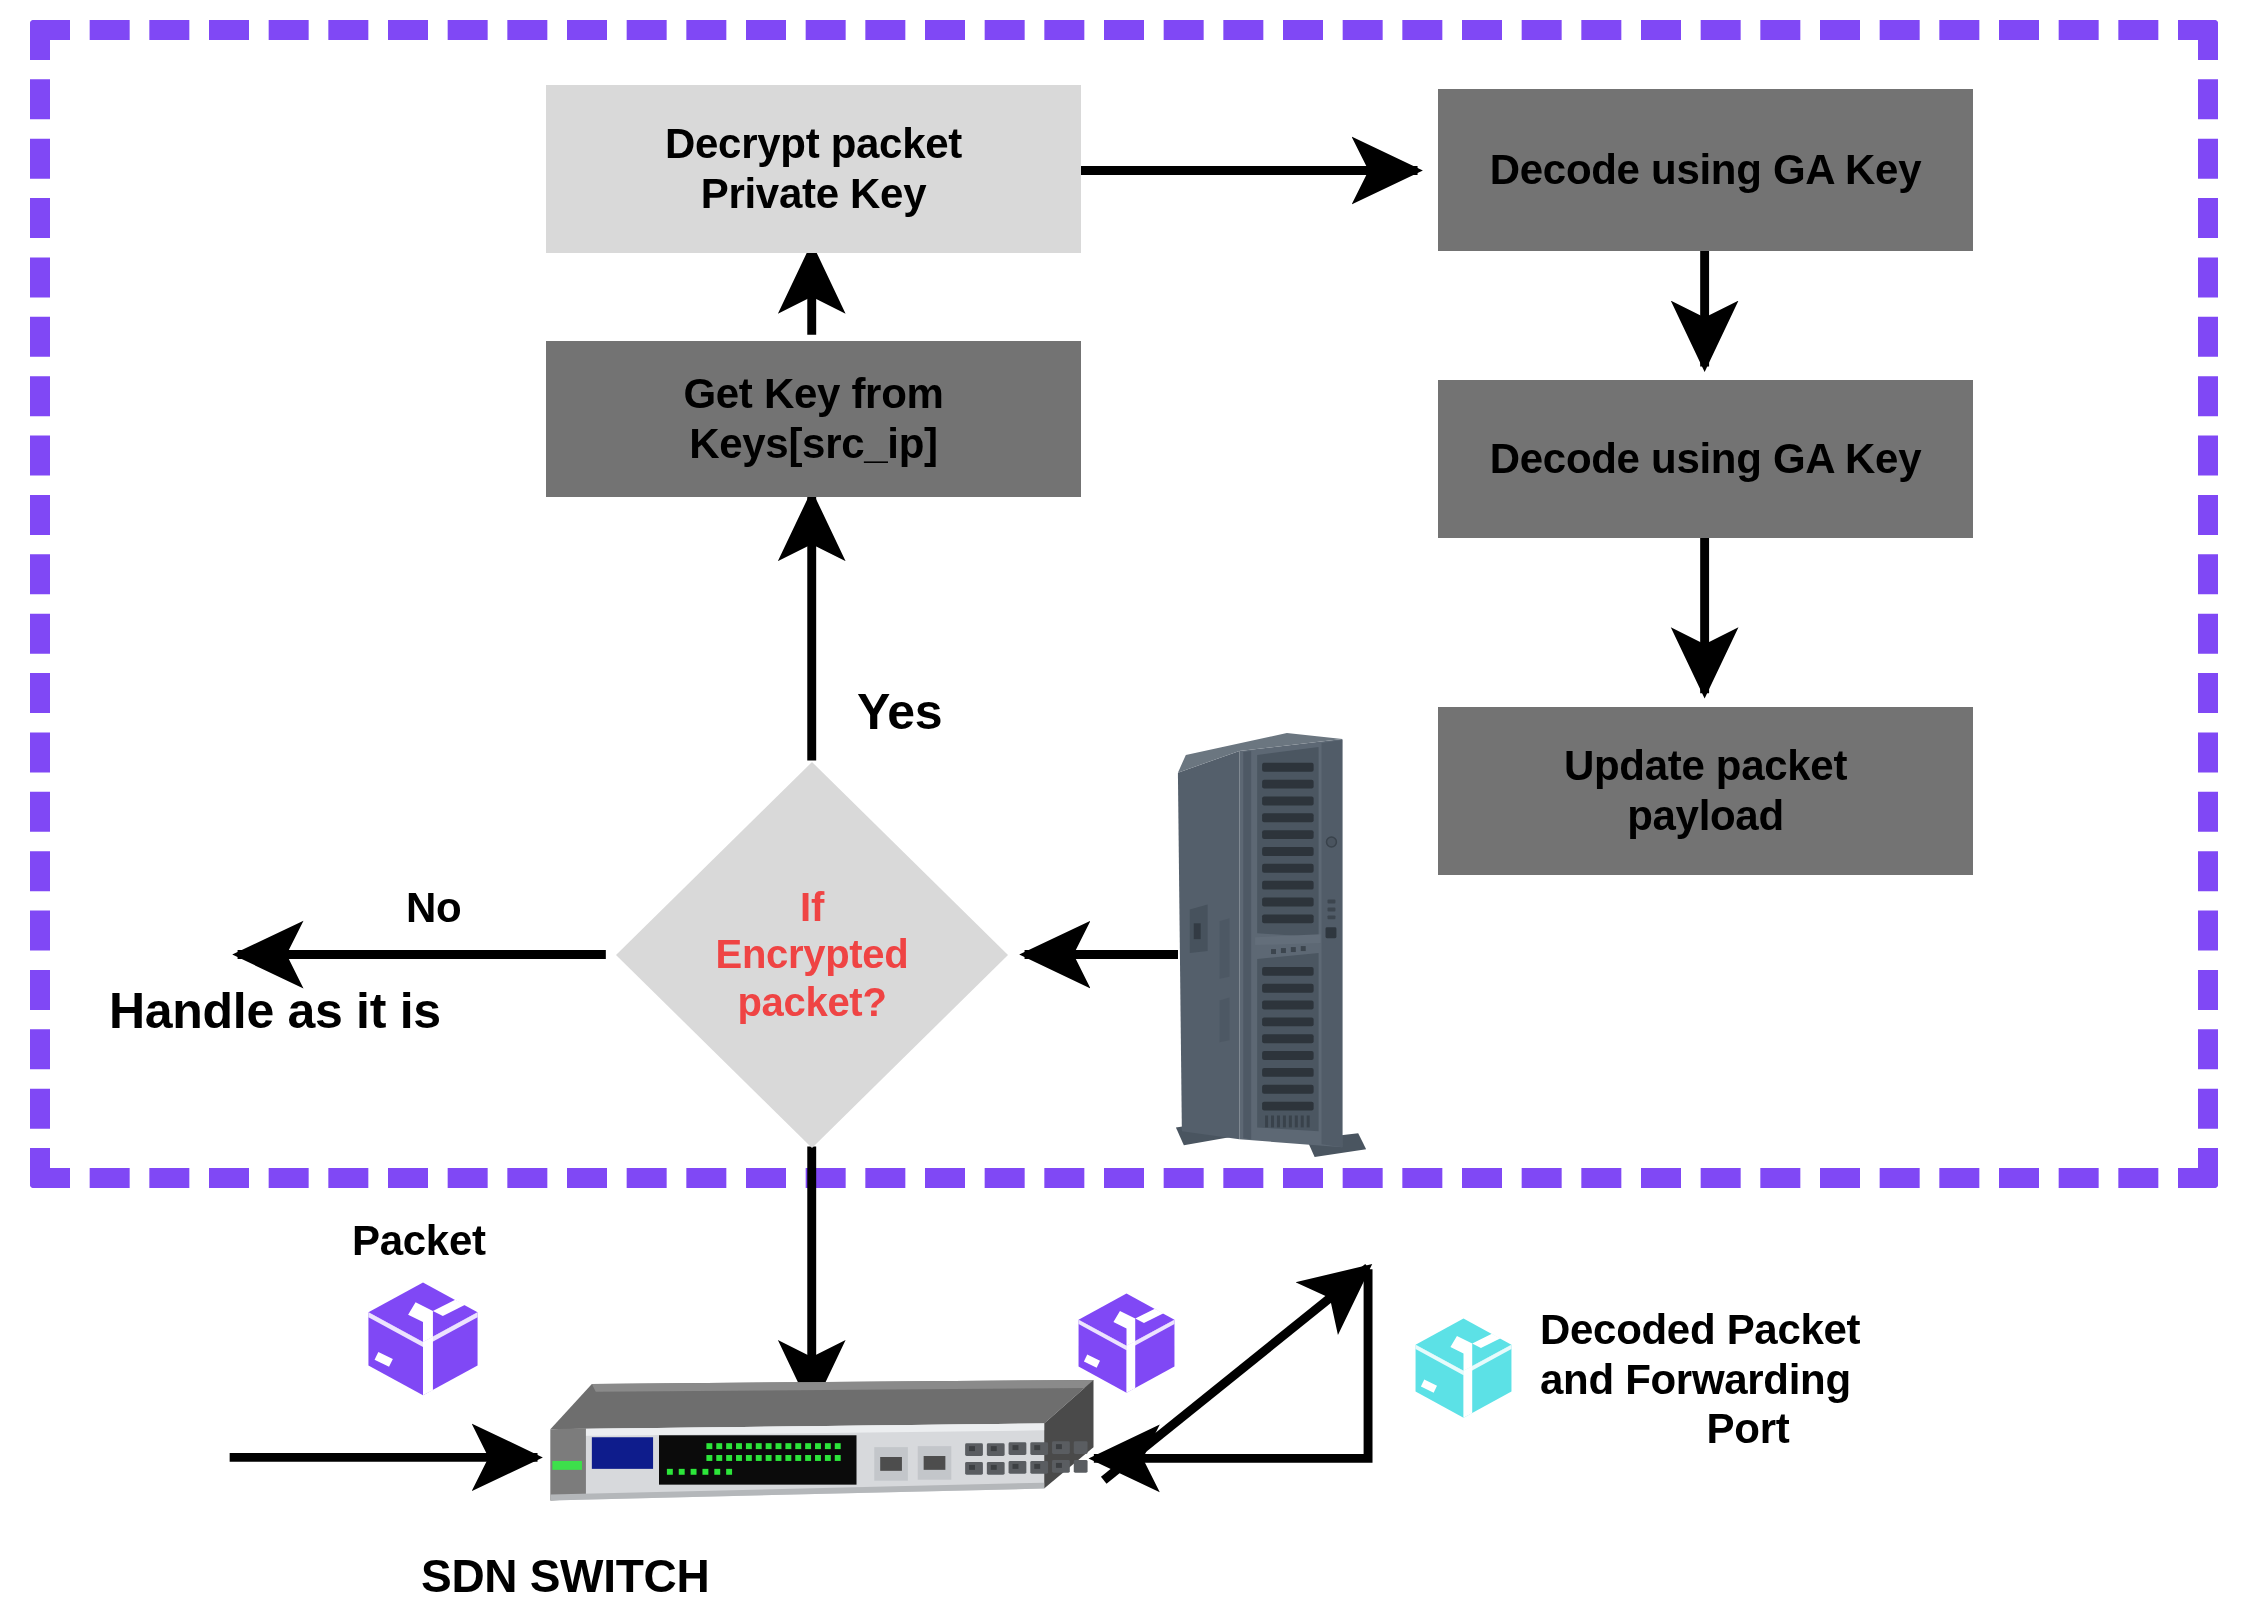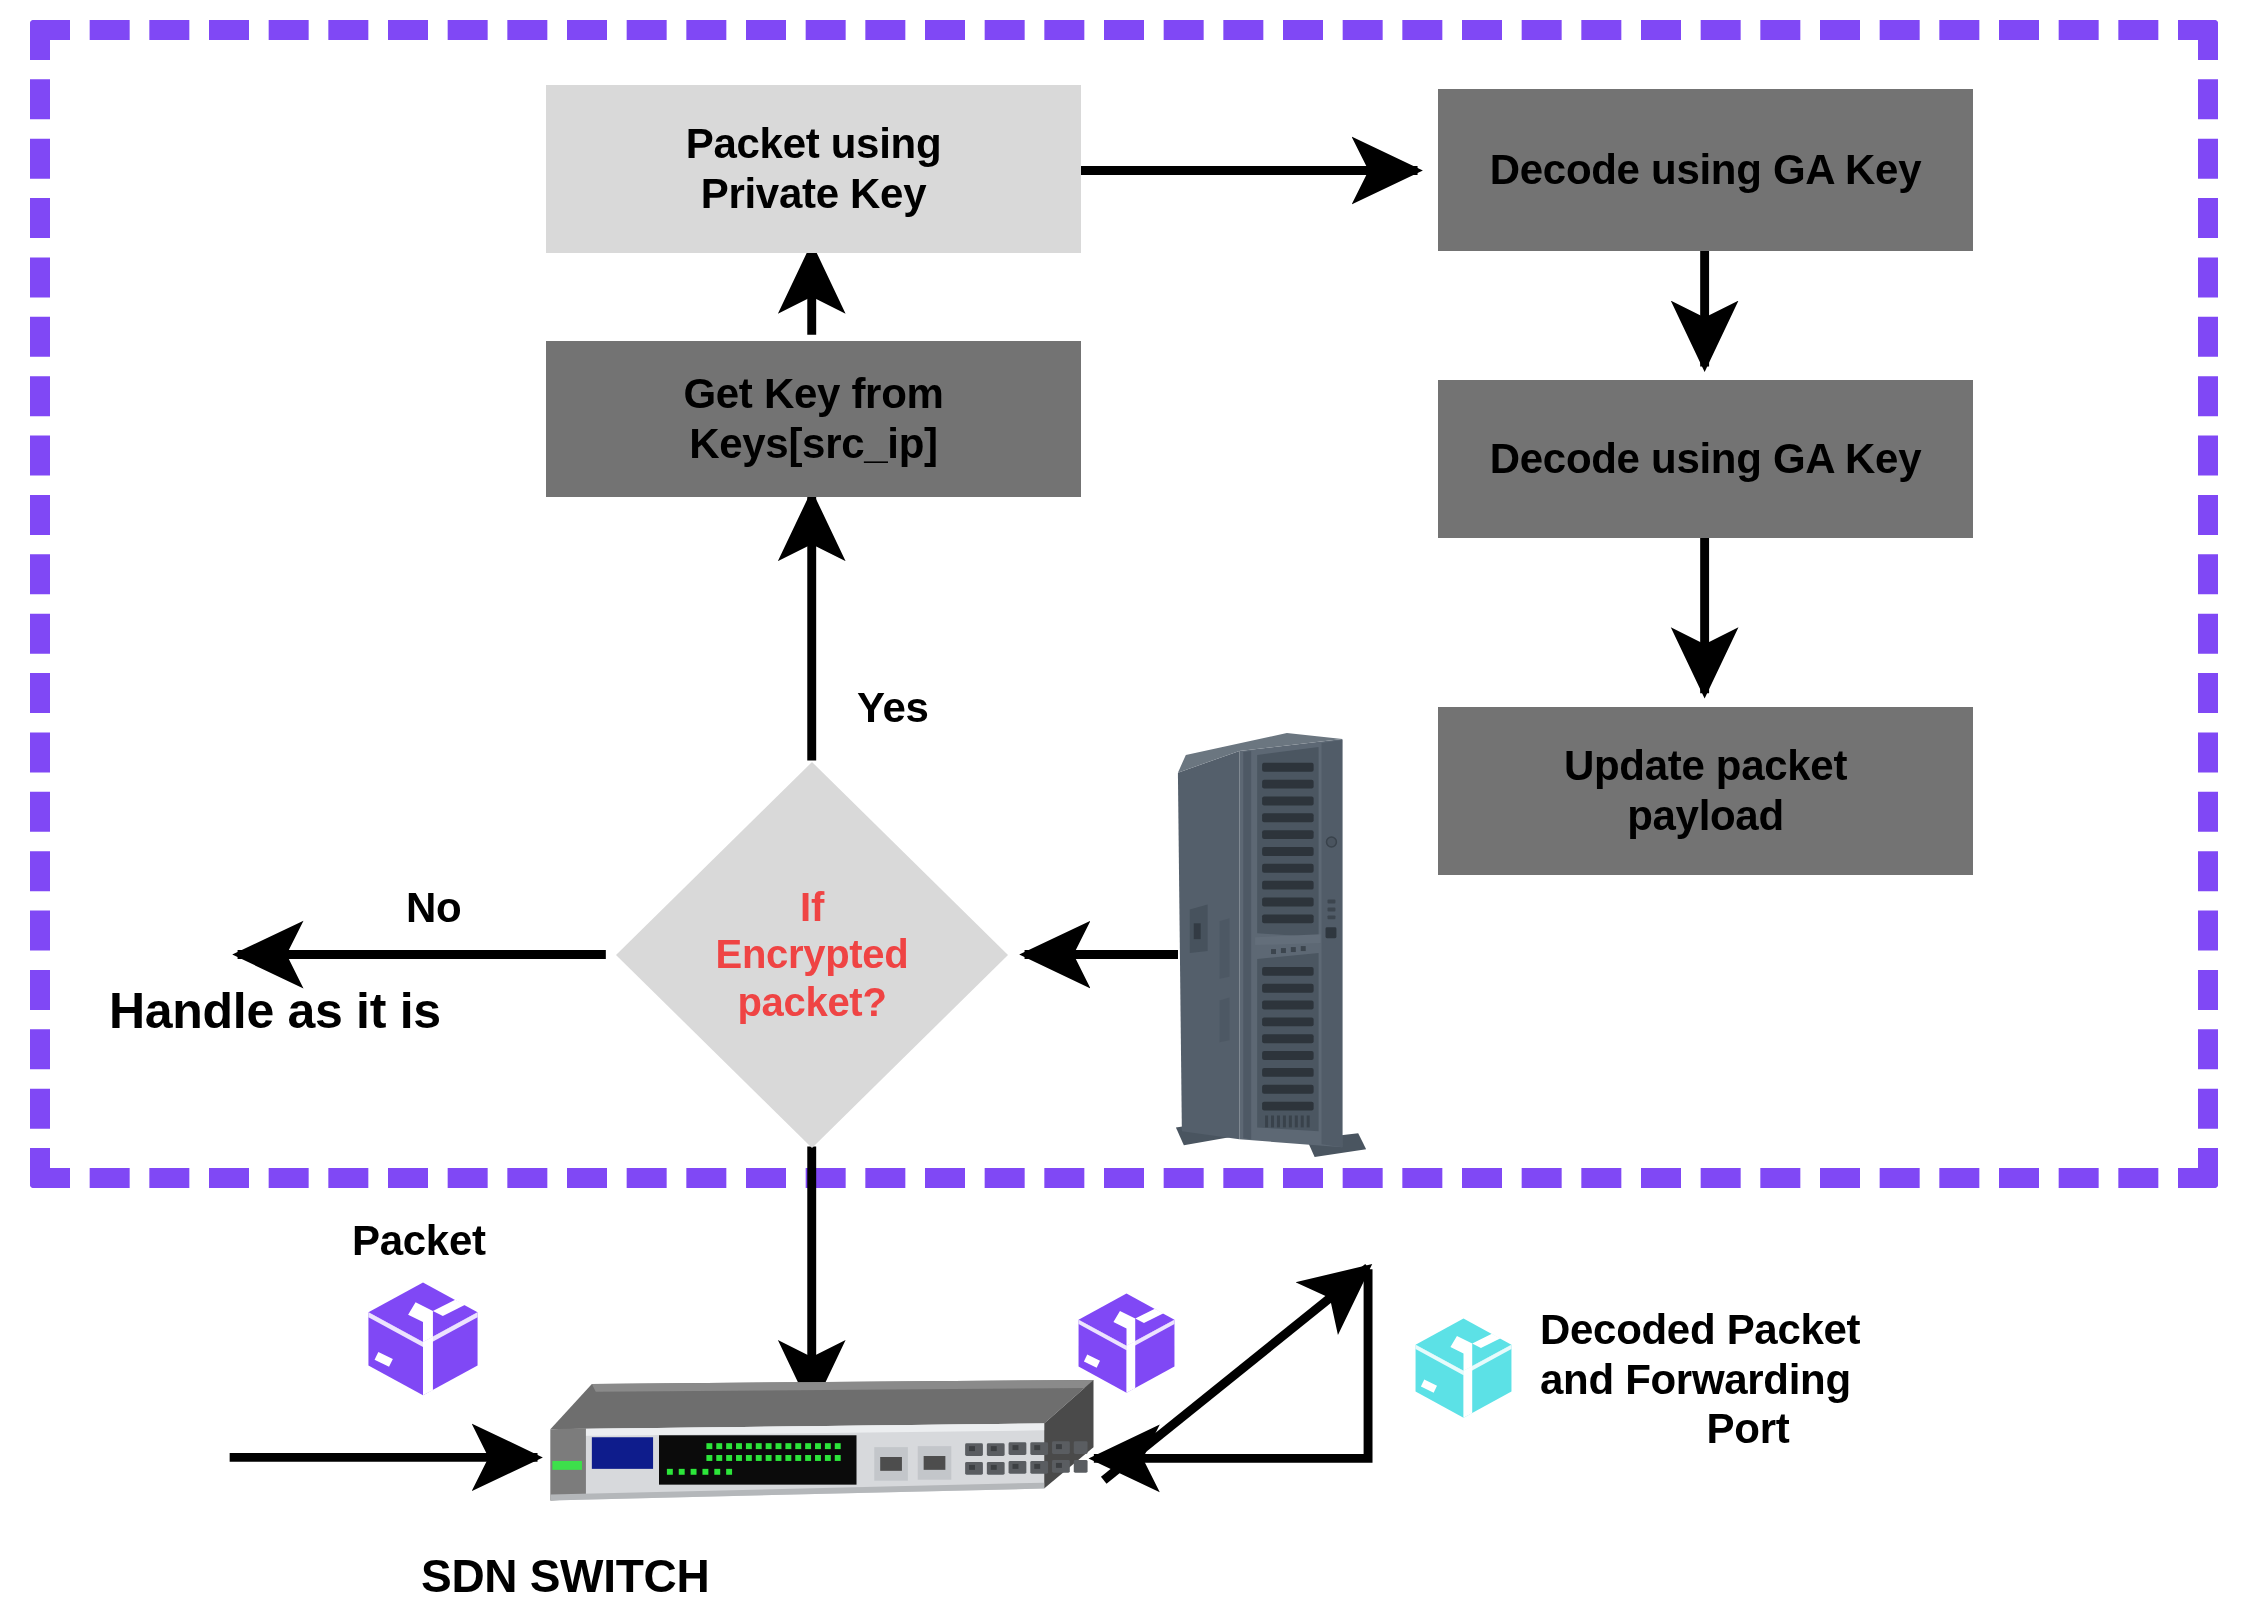--- a/index.html
+++ b/index.html
@@ -124,21 +124,21 @@
     <line x1="820" y1="1158" x2="820" y2="1420" stroke="#000" stroke-width="9" marker-end="url(#ah)"></line>
 
     <line x1="232" y1="1472" x2="543" y2="1472" stroke="#000" stroke-width="9" marker-end="url(#ah)"></line>
 
     <line x1="1115" y1="1495" x2="1382" y2="1280" stroke="#000" stroke-width="9" marker-end="url(#ah)"></line>
 
     <polyline points="1382,1282 1382,1473 1105,1473" fill="none" stroke="#000" stroke-width="9" marker-end="url(#ah)"></polyline>
   </svg>
 
   <div class="proc-box" style="left:546px; top:85px; width:535px; height:168px; font-size:42px; background:#d9d9d9;">
-    <span><span>Packet using</span><br>
+    <span><span>Decrypt packet</span><br>
     <span>Private Key</span></span>
   </div>
 
   <div class="proc-box" style="left:1438px; top:89px; width:535px; height:162px; font-size:42px;">
     <span>Decode using GA Key</span>
   </div>
 
   <div class="proc-box" style="left:546px; top:341px; width:535px; height:156px; font-size:42px;">
     <span><span>Get Key from</span><br>
     <span>Keys[src_ip]</span></span>
@@ -155,21 +155,21 @@
 
   <div class="diamond-wrap" style="left:616px; top:762px; width:392px; height:386px;">
     <div class="diamond-shape"></div>
     <div class="diamond-text">
       <span>If</span>
       <span>Encrypted</span>
       <span>packet?</span>
     </div>
   </div>
 
-  <div class="label" style="left:857px; top:683px; font-size:42px;text-align:right;">Yes</div>
+  <div class="label" style="left:857px; top:683px; font-size:50px;text-align:right;">Yes</div>
 
   <div class="label" style="left:406px; top:883px; font-size:42px;">No</div>
 
   <div class="label" style="left:109px; top:982px; font-size:50px;">Handle as it is</div>
 
   <div class="label" style="left:352px; top:1216px; font-size:42px;">Packet</div>
 
   <svg class="cube-icon" style="left:361px; top:1275px;" width="124" height="124" viewBox="0 0 100 100">
     <polygon points="50,6 94,30 50,54 6,30" fill="#8048f5"></polygon>
     <polygon points="6,30 50,54 50,97 6,73" fill="#8048f5"></polygon>

